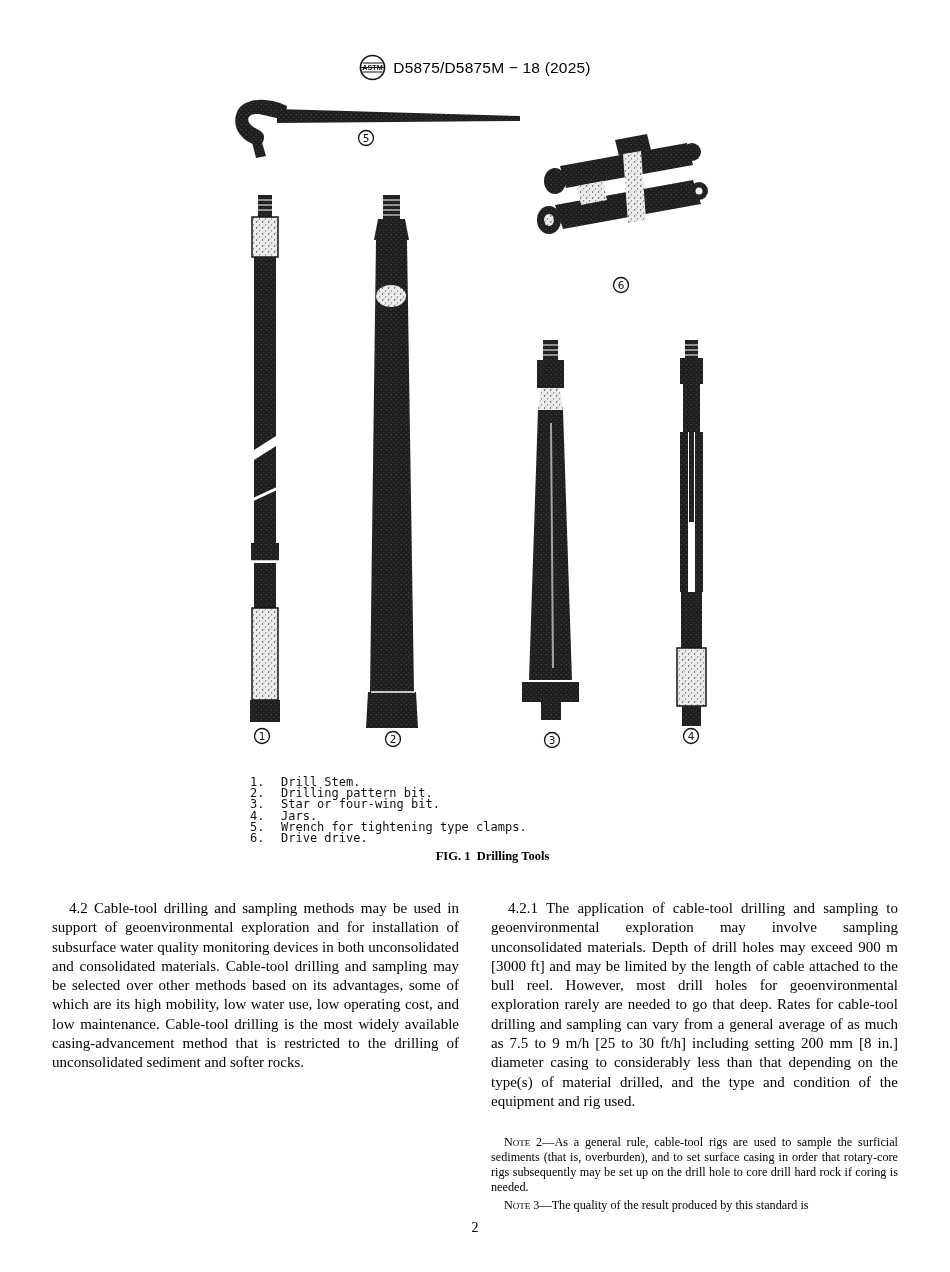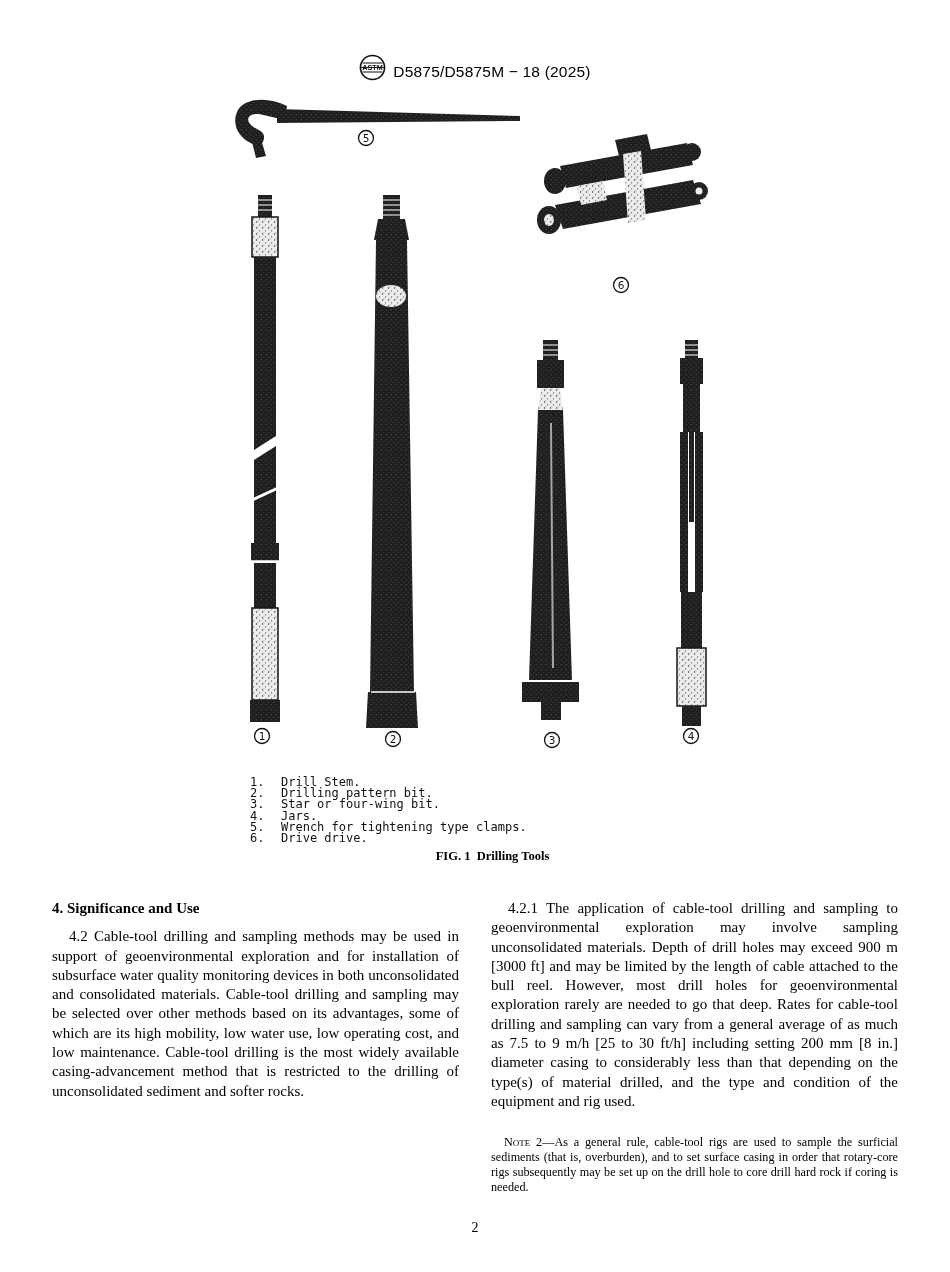--- a/index.html
+++ b/index.html
@@ -3,21 +3,21 @@
 <meta charset="utf-8">
 <style>
   * { margin:0; padding:0; box-sizing:border-box; }
   html,body { background:#ffffff; }
   .page {
     position:relative; width:950px; height:1272px; background:#fff;
     font-family:"Liberation Serif", serif; color:#000; overflow:hidden;
   }
   .doc-header {
     position:absolute; top:54px; left:0; width:100%;
-    display:flex; justify-content:center; align-items:flex-end; gap:7px;
+    display:flex; justify-content:center; align-items:center; gap:7px;
   }
   .astm-logo { width:27px; height:27px; }
   .doc-title {
     font-family:"Liberation Sans", sans-serif; font-weight:normal;
     font-size:15.5px; letter-spacing:0.2px;
   }
   .figure-art { position:absolute; left:225px; top:88px; }
   .tool-num {
     font-family:"DejaVu Sans", sans-serif; font-size:10.5px;
     fill:#111; text-anchor:middle;
@@ -196,24 +196,24 @@
     <div class="legend-row">
       <span class="legend-num">6.</span>
       <span class="legend-label">Drive drive.</span>
     </div>
   </div>
 
   <div class="fig-caption">FIG. 1  Drilling Tools</div>
 
   <div class="body-text">
     <div class="col">
-      <div class="section-heading">4. Significance and Use</div>
       <p class="para">4.2 Cable-tool drilling and sampling methods may be used in support of geoenvironmental exploration and for installation of subsurface water quality monitoring devices in both unconsolidated and consolidated materials. Cable-tool drilling and sampling may be selected over other methods based on its advantages, some of which are its high mobility, low water use, low operating cost, and low maintenance. Cable-tool drilling is the most widely available casing-advancement method that is restricted to the drilling of unconsolidated sediment and softer rocks.</p>
     </div>
     <div class="col">
       <p class="para">4.2.1 The application of cable-tool drilling and sampling to geoenvironmental exploration may involve sampling unconsolidated materials. Depth of drill holes may exceed 900 m [3000 ft] and may be limited by the length of cable attached to the bull reel. However, most drill holes for geoenvironmental exploration rarely are needed to go that deep. Rates for cable-tool drilling and sampling can vary from a general average of as much as 7.5 to 9 m/h [25 to 30 ft/h] including setting 200 mm [8 in.] diameter casing to considerably less than that depending on the type(s) of material drilled, and the type and condition of the equipment and rig used.</p>
       <p class="note"><span class="note-label">Note 2</span><span>—As a general rule, cable-tool rigs are used to sample the surficial sediments (that is, overburden), and to set surface casing in order that rotary-core rigs subsequently may be set up on the drill hole to core drill hard rock if coring is needed.</span></p>
+      <p class="note"><span class="note-label">Note 3</span><span>—The quality of the result produced by this standard is</span></p>
     </div>
   </div>
 
   <div class="page-number">2</div>
 
 </div>
 
 </body></html>

